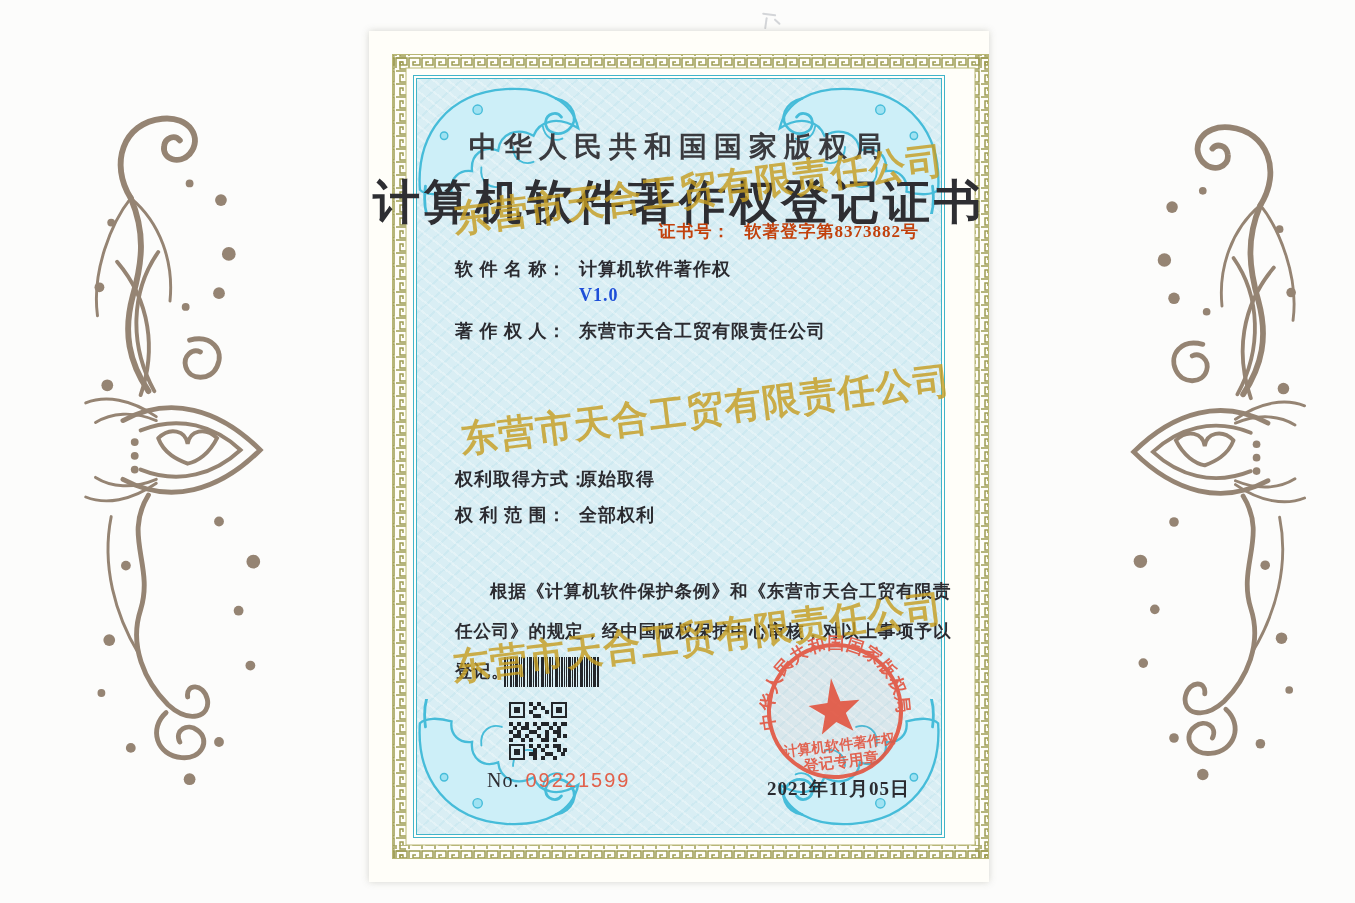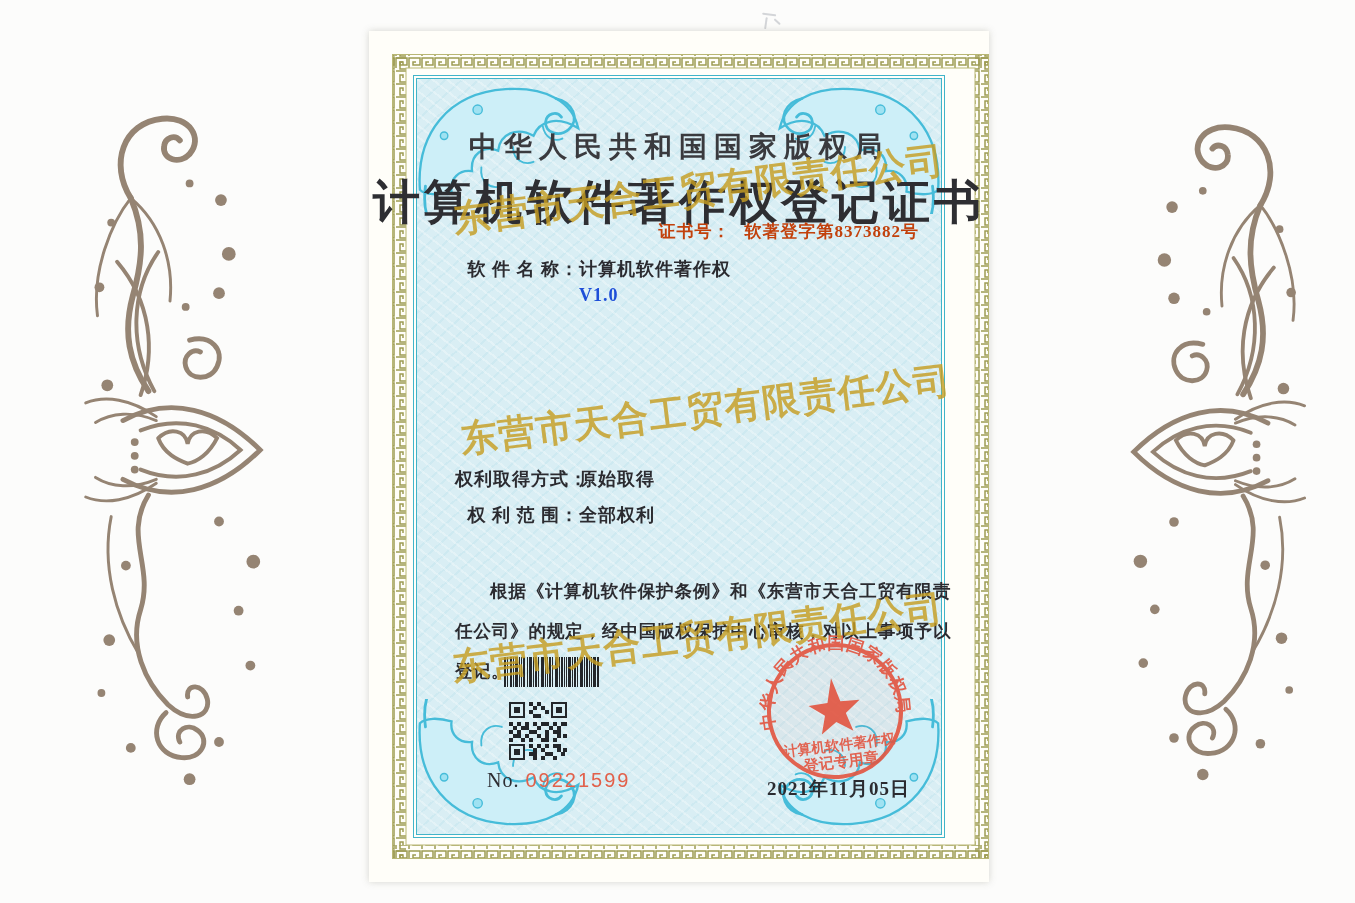--- a/index.html
+++ b/index.html
@@ -45,21 +45,21 @@
   .main-title{
     position:absolute;left:0;right:0;top:140px;text-align:center;
     font-size:47px;font-weight:700;letter-spacing:4px;color:#2e2e32;
   }
   .cert-no{
     position:absolute;right:70px;top:189px;
     font-size:17px;font-weight:700;color:#c2410c;letter-spacing:1px;
   }
   .cert-no .gap{display:inline-block;width:14px;}
   .field-row{position:absolute;left:86px;font-size:18px;font-weight:700;color:#2b2b30;white-space:nowrap;}
-  .field-row .lbl{display:inline-block;width:124px;letter-spacing:1px;text-align:right;}
+  .field-row .lbl{display:inline-block;width:124px;letter-spacing:1px;}
   .field-row .val{letter-spacing:1px;}
   .value2{position:absolute;left:210px;top:254px;font-size:18px;font-weight:700;color:#1d4ed8;letter-spacing:1px;}
   .statement{
     position:absolute;left:86px;top:540px;width:496px;
     font-size:17.5px;font-weight:700;color:#2b2b30;
     line-height:40px;text-indent:2em;text-align:justify;letter-spacing:.5px;
   }
   .barcode{position:absolute;left:135px;top:626px;}
   .qrcode{position:absolute;left:140px;top:671px;}
   .serial{position:absolute;left:118px;top:738px;font-size:20px;color:#2d2d32;letter-spacing:1px;}
@@ -266,20 +266,23 @@
     <div class="authority">中华人民共和国国家版权局</div>
     <div class="main-title">计算机软件著作权登记证书</div>
     <div class="cert-no">
       <span>证书号：</span><span class="gap"></span><span>软著登字第8373882号</span>
     </div>
 
     <div class="field-row" style="top:226px">
       <span class="lbl">软 件 名 称：</span><span class="val">计算机软件著作权</span>
     </div>
     <div class="value2">V1.0</div>
+    <div class="field-row" style="top:288px">
+      <span class="lbl">著 作 权 人：</span><span class="val">东营市天合工贸有限责任公司</span>
+    </div>
     <div class="field-row" style="top:436px">
       <span class="lbl">权利取得方式：</span><span class="val">原始取得</span>
     </div>
     <div class="field-row" style="top:472px">
       <span class="lbl">权 利 范 围：</span><span class="val">全部权利</span>
     </div>
 
     <div class="statement">根据《计算机软件保护条例》和《东营市天合工贸有限责任公司》的规定，经中国版权保护中心审核，对以上事项予以登记。</div>
 
     <svg class="barcode" width="96" height="30">

